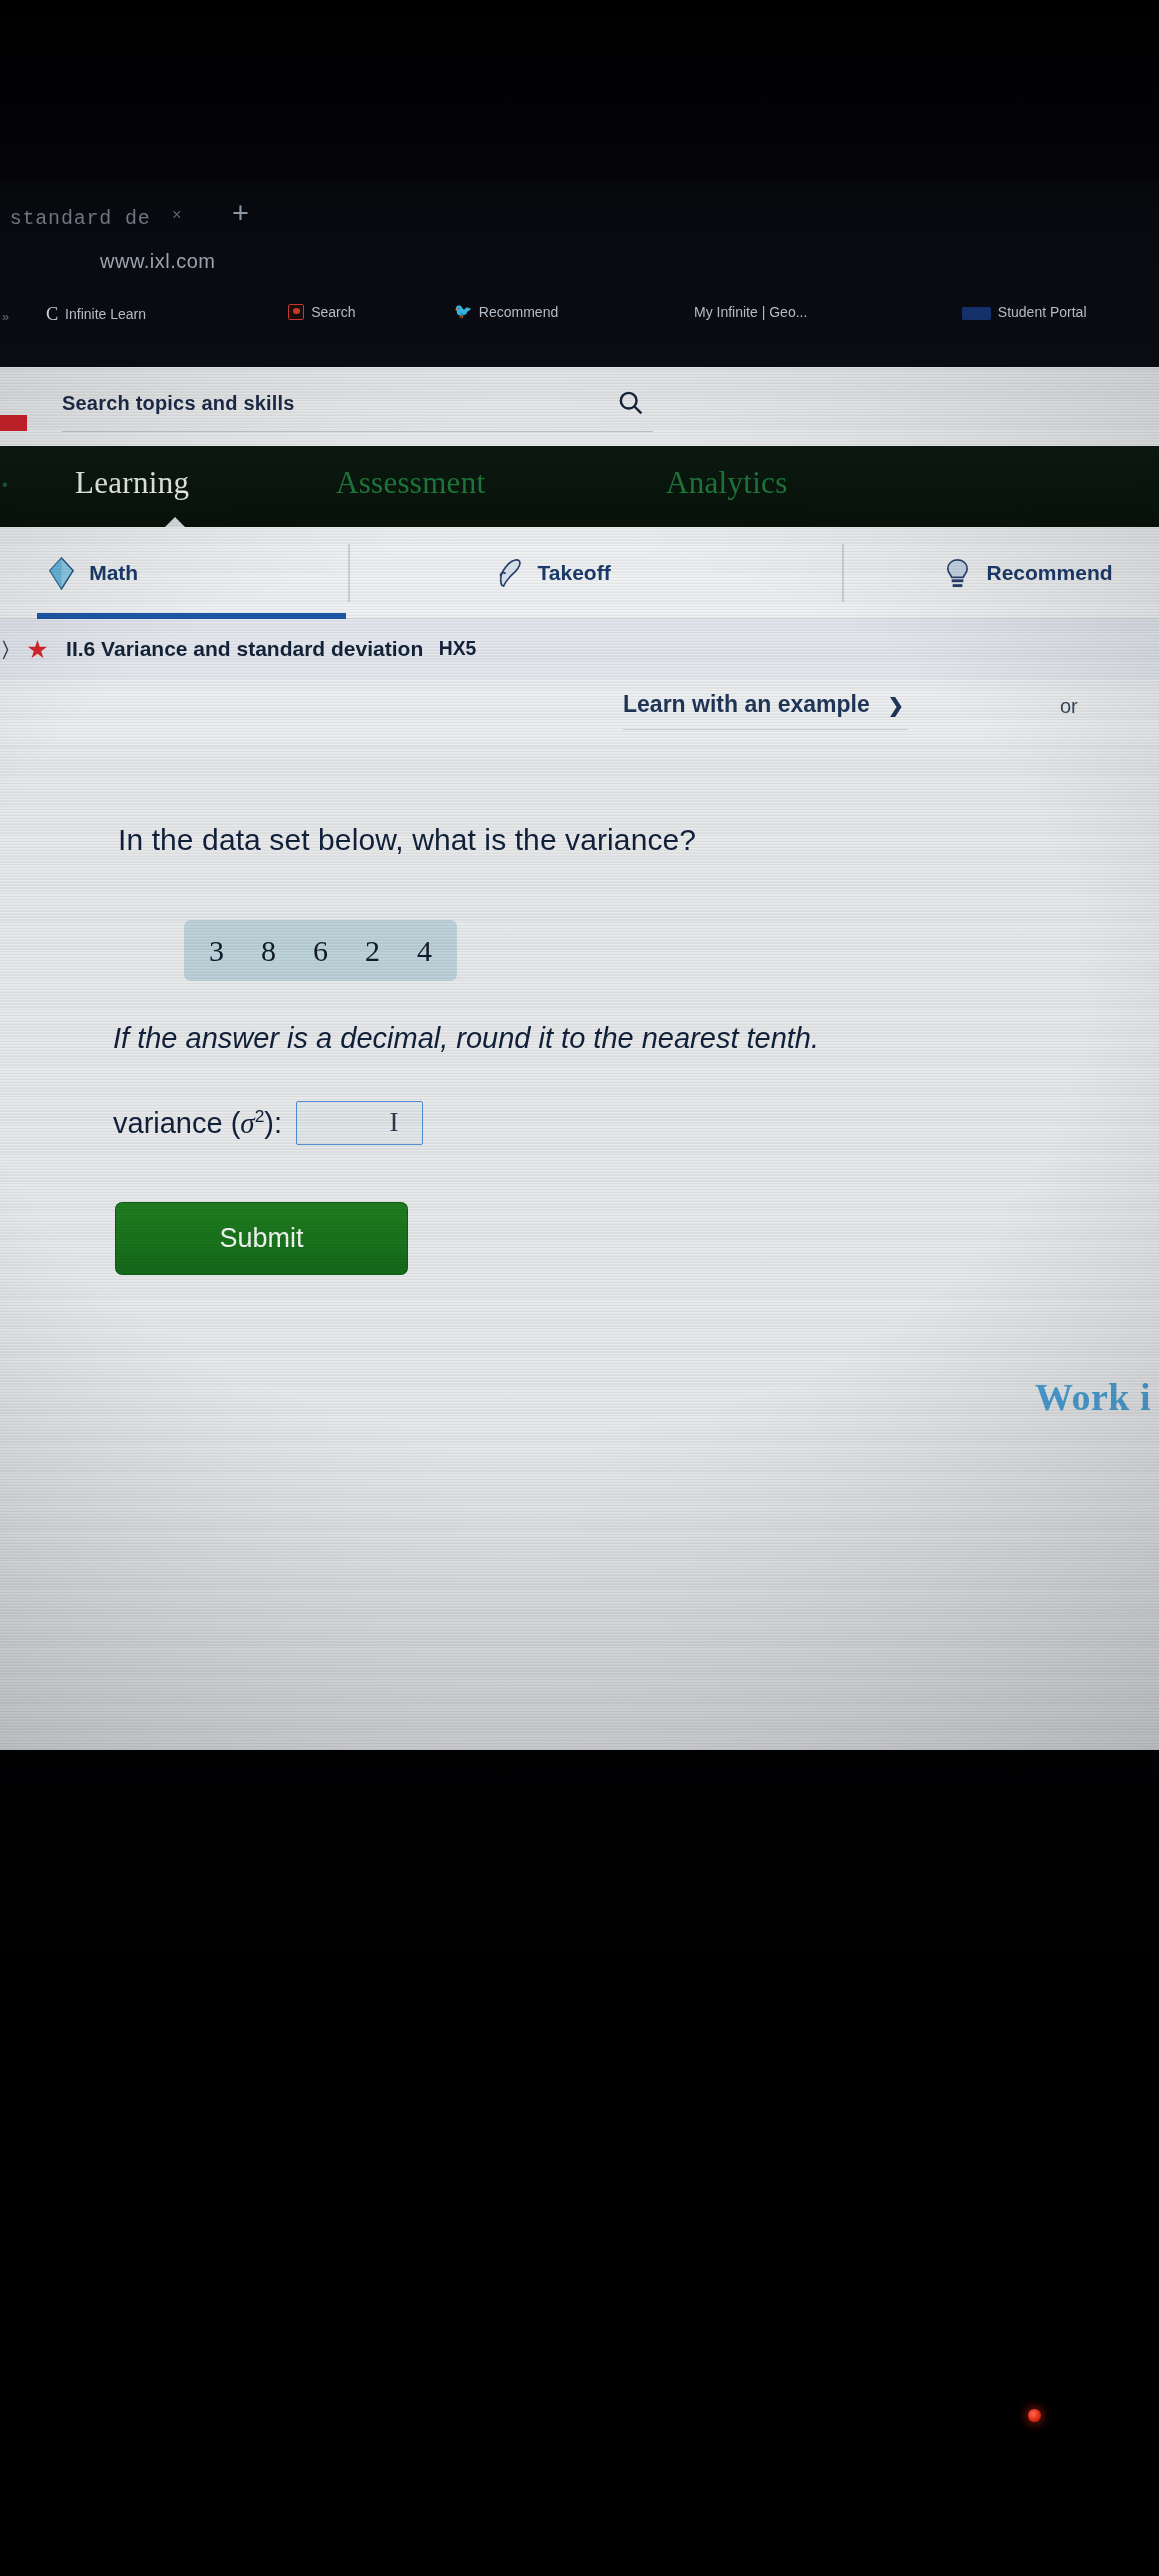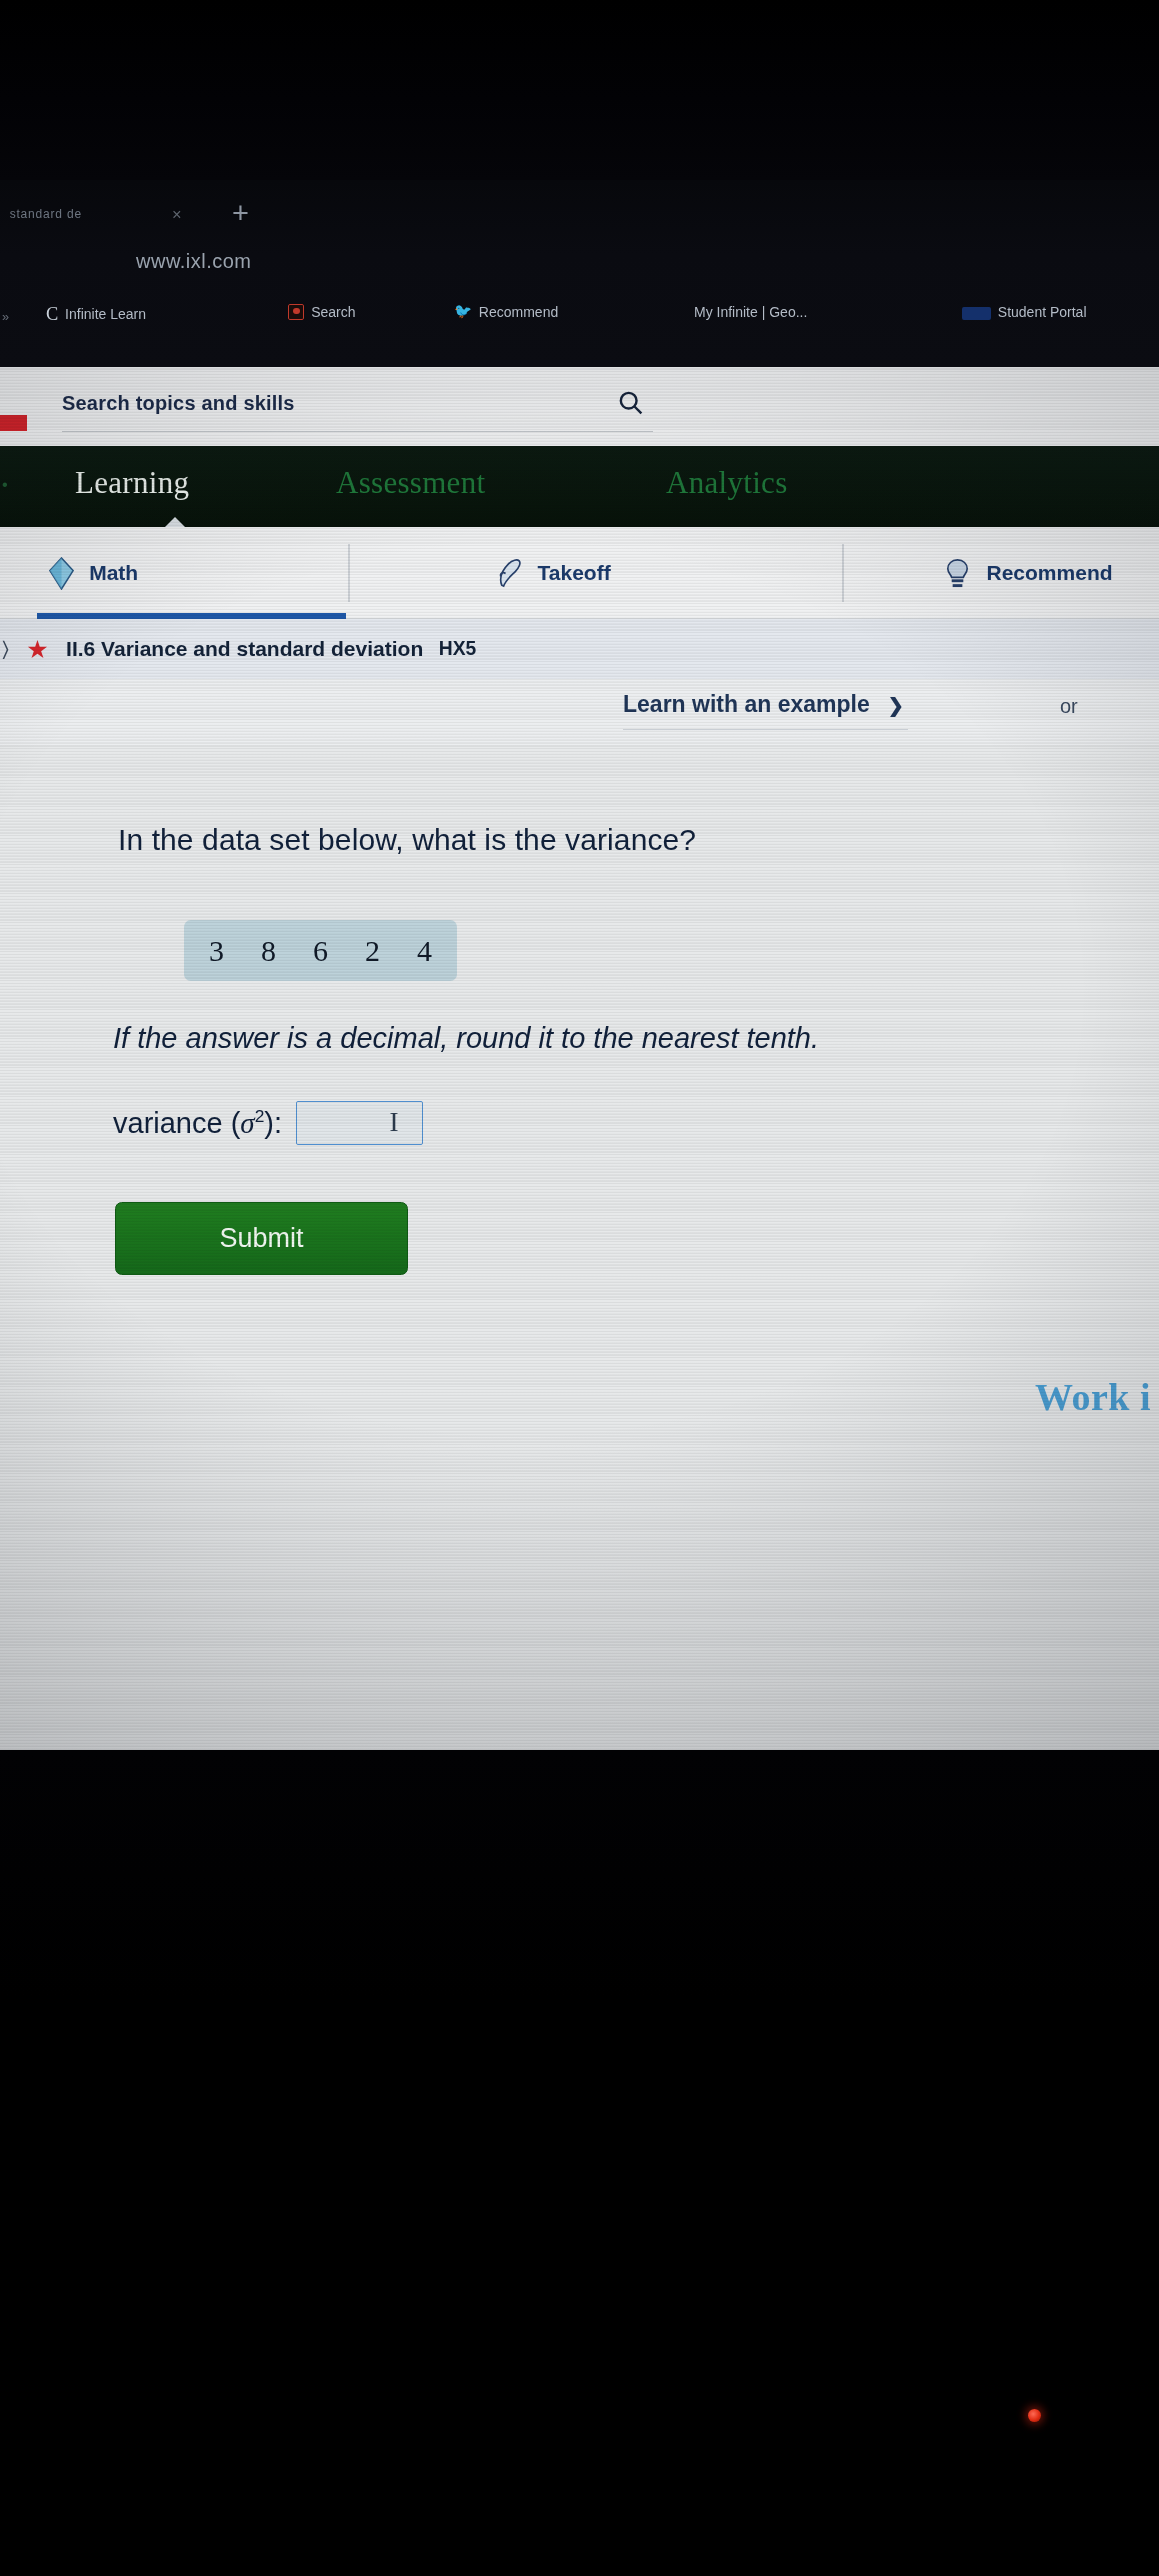--- a/index.html
+++ b/index.html
@@ -37,37 +37,38 @@
   .chrome {
     position: absolute; left: 0; top: 180px; width: 1159px; height: 187px;
     background: linear-gradient(180deg,#07080c 0%, #0a0b11 40%, #0b0c12 100%);
     color: #b9c0ca;
   }
   .tabstrip {
     position: absolute; left: 0; top: 13.5px; width: 1159px; height: 46px;
   }
   .tab-title {
     position: absolute; left: 9.7px; top: 13.5px;
-    font-size: 12px; color: #6e7682; letter-spacing: 0.8px;
+    font-size: 20px; color: #6e7682; letter-spacing: 0.8px;
     white-space: nowrap;
+    font-family: Liberation Mono, monospace;
   }
   .tab-close {
     position: absolute; left: 172px; top: 11.6px;
     font-size: 16.4px; color: #5d646e;
   }
   .tab-new {
     position: absolute; left: 232px; top: 5.8px;
     font-size: 29px; color: #8e96a2; font-weight: 300; line-height: 1;
   }
   .omnibar {
     position: absolute; left: 0; top: 60px; width: 1159px; height: 48px;
   }
   .url {
     position: absolute; left: 100px; top: 9.7px;
-    font-size: 20px; color: #9aa3ae; letter-spacing: 0.5px; margin-left: 36px;
+    font-size: 20px; color: #9aa3ae; letter-spacing: 0.5px;
   }
   .bookmarks {
     position: absolute; left: 0; top: 114px; width: 1159px; height: 44px;
     font-size: 14px; color: #b4bcc7;
   }
   .bm { position: absolute; top: 9.7px; white-space: nowrap; display: flex; align-items: center; gap: 6.8px; }
   .bm .glyph { font-size: 14.5px; line-height: 1; }
   .bm-overflow { position: absolute; left: 1.9px; top: 15.5px; font-size: 12.6px; color: #666d78; }
   .favicon-c { font-size: 18.4px; color: #c9d1da; font-family: "Liberation Serif", serif; }
   .favicon-red {

